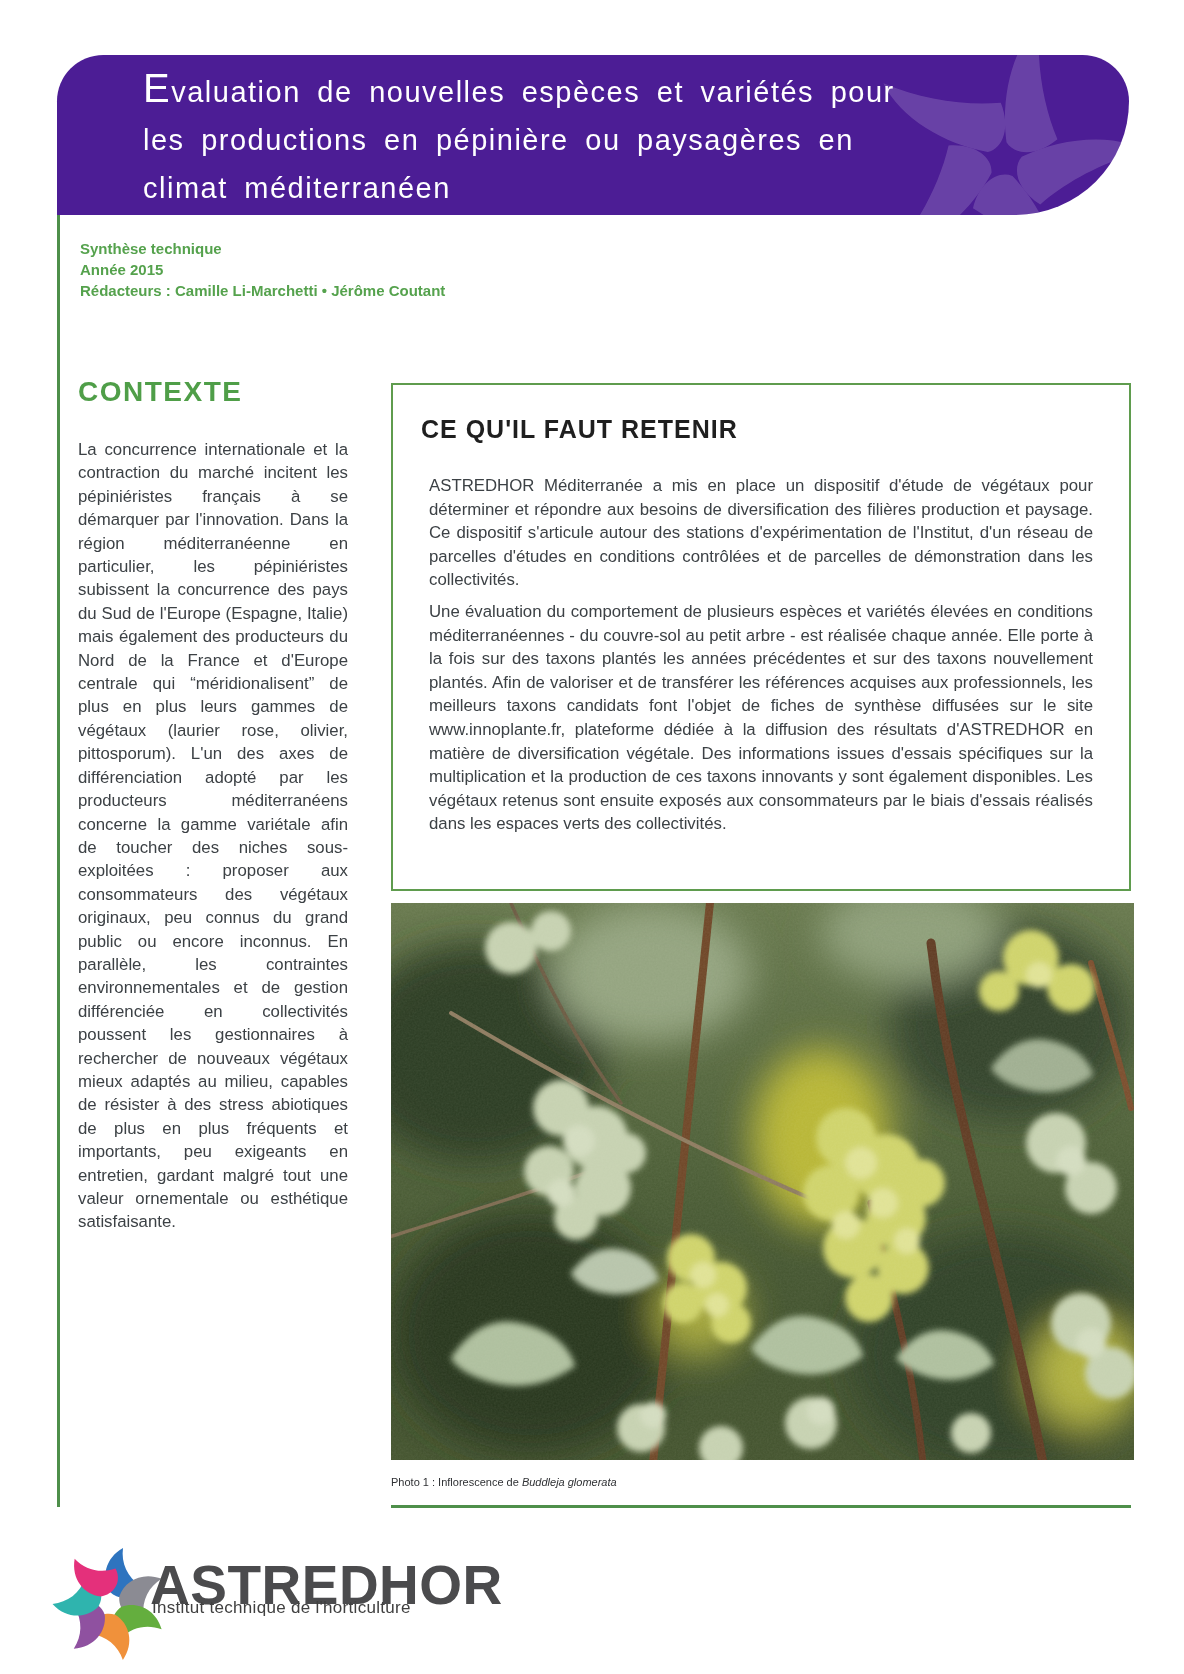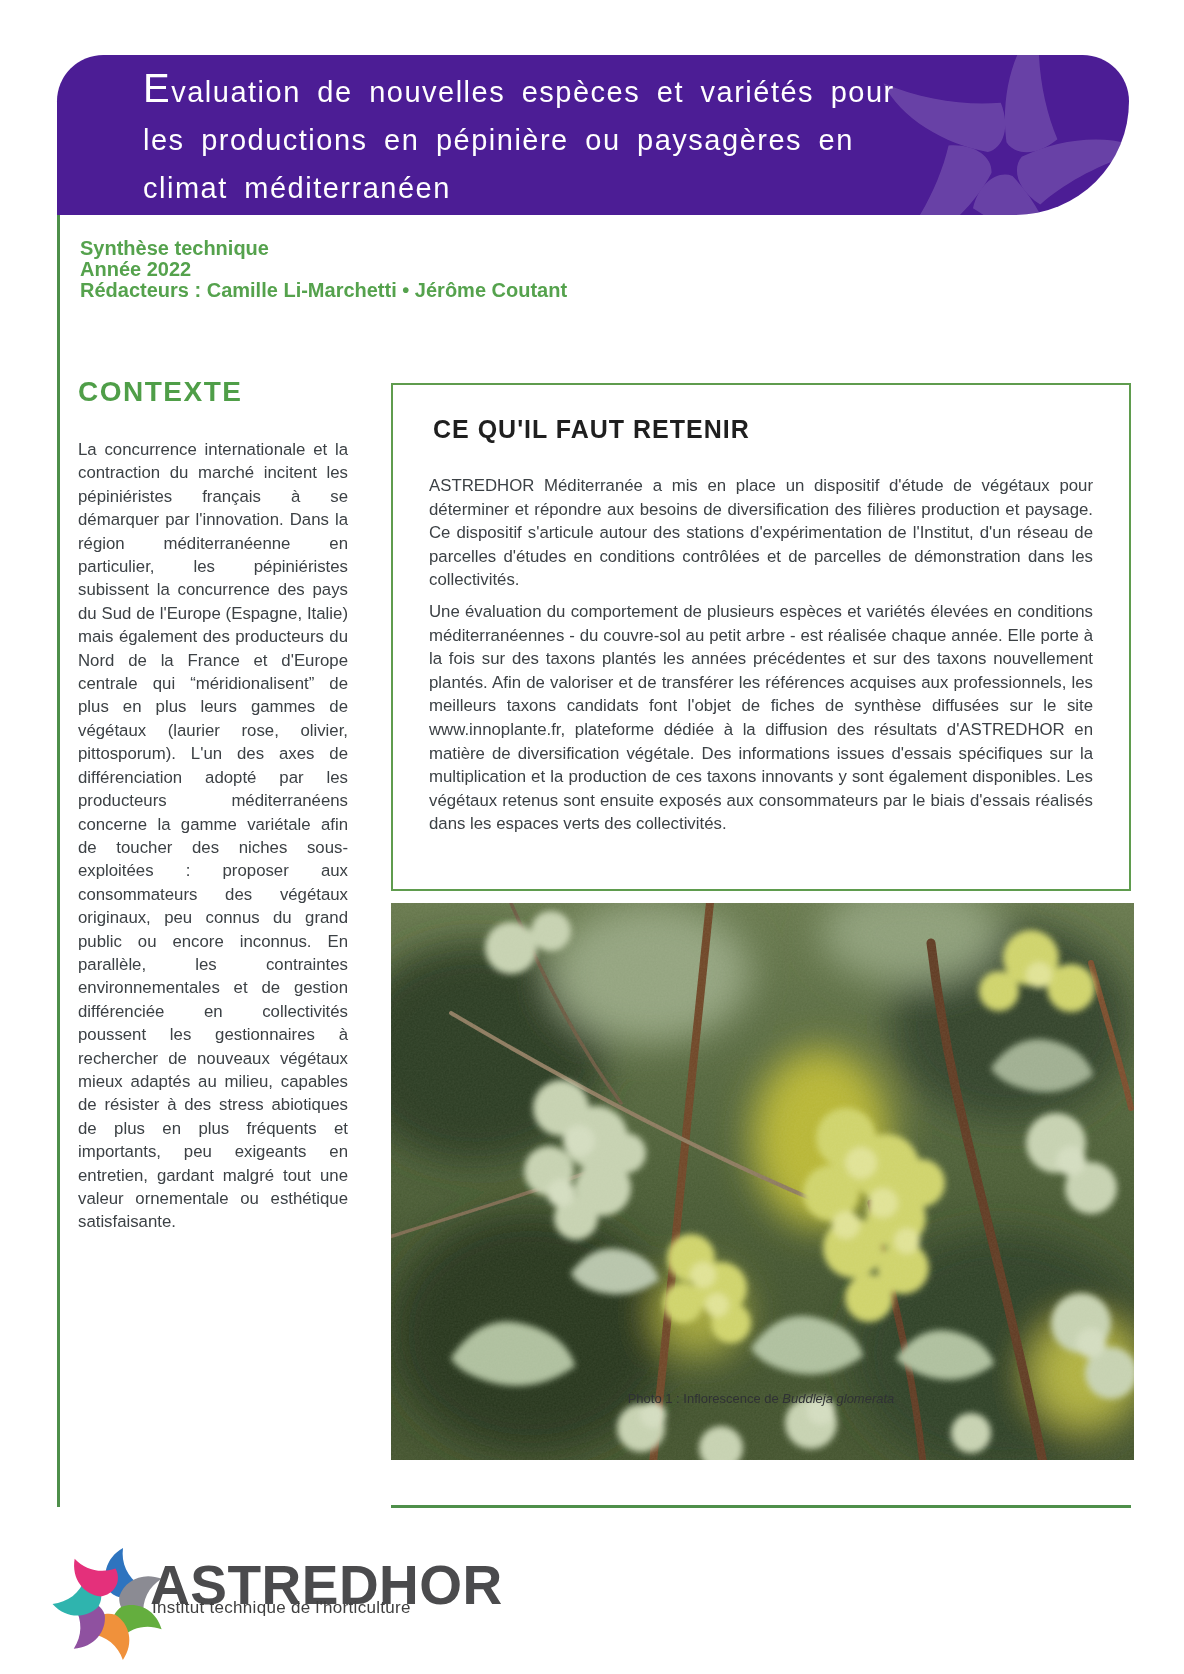--- a/index.html
+++ b/index.html
@@ -19,21 +19,21 @@
     color:#ffffff;font-size:29px;line-height:48px;
     letter-spacing:1.5px;word-spacing:7px;font-weight:400;
   }
   .banner-title .tline{white-space:nowrap;}
   .banner-title .dropcap::first-letter{font-size:40px;}
   .banner-wm{position:absolute;right:-10px;top:-20px;width:330px;height:240px;opacity:.16;}
 
   
   .meta{
     position:absolute;left:80px;top:238px;width:600px;
-    color:#55a24d;font-size:20px;line-height:21px;font-weight:700;
+    color:#55a24d;font-size:15px;line-height:21px;font-weight:700;
   }
 
   
   .vrule{position:absolute;left:57px;top:215px;width:3px;height:1292px;background:#4e8f4a;}
 
   
   .context-heading{
     position:absolute;left:78px;top:376px;
     color:#4f9e48;font-size:28px;font-weight:600;letter-spacing:1.5px;
   }
@@ -44,36 +44,36 @@
   }
 
   
   .retain-box{
     position:absolute;left:391px;top:383px;width:740px;height:508px;
     border:2px solid #5f9c4e;background:#ffffff;box-sizing:border-box;
     padding:26px 28px 0 28px;
   }
   .retain-heading{
     color:#1f1f1f;font-size:25px;font-weight:700;letter-spacing:1px;
-    margin:4px 0 0 12px;
+    margin:4px 0 0 0;
   }
   .retain-text{margin-top:30px;}
   .retain-text p{
     margin:8px;color:#3c4145;font-size:16.8px;line-height:23.6px;text-align:justify;
   }
 
   
   .photo{
     position:absolute;left:391px;top:903px;width:743px;height:557px;
     overflow:hidden;background:#45552f;
   }
   .photo svg{display:block;width:100%;height:100%;}
   .caption{
-    position:absolute;left:391px;top:1391px;width:740px;
-    color:#2f3134;font-size:13px;text-align:center;
+    position:absolute;left:391px;top:1476px;width:740px;
+    color:#2f3134;font-size:11px;
   }
   .caption .species{font-style:italic;}
   .hrule{position:absolute;left:391px;top:1505px;width:740px;height:3px;background:#4e8f4a;}
 
   
   .logo-flower{position:absolute;left:52px;top:1545px;width:118px;height:118px;}
   .logo-name{
     position:absolute;left:150px;top:1553px;
     color:#4b4b4d;font-size:55px;font-weight:700;letter-spacing:.5px;
   }
@@ -109,21 +109,21 @@
     </svg>
     <div class="banner-title">
       <div class="tline dropcap">Evaluation de nouvelles espèces et variétés pour</div>
       <div class="tline">les productions en pépinière ou paysagères en</div>
       <div class="tline">climat méditerranéen</div>
     </div>
   </div>
 
   <div class="meta">
     <div>Synthèse technique</div>
-    <div>Année 2022</div>
+    <div>Année 2015</div>
     <div>Rédacteurs : Camille Li-Marchetti • Jérôme Coutant</div>
   </div>
 
   <div class="vrule"></div>
 
   <div class="context-heading">CONTEXTE</div>
   <div class="context-body" lang="fr">La concurrence internationale et la contraction du marché incitent les pépiniéristes français à se démarquer par l'innovation. Dans la région méditerranéenne en particulier, les pépiniéristes subissent la concurrence des pays du Sud de l'Europe (Espagne, Italie) mais également des producteurs du Nord de la France et d'Europe centrale qui “méridionalisent” de plus en plus leurs gammes de végétaux (laurier rose, olivier, pittosporum). L'un des axes de différenciation adopté par les producteurs méditerranéens concerne la gamme variétale afin de toucher des niches sous-exploitées : proposer aux consommateurs des végétaux originaux, peu connus du grand public ou encore inconnus. En parallèle, les contraintes environnementales et de gestion différenciée en collectivités poussent les gestionnaires à rechercher de nouveaux végétaux mieux adaptés au milieu, capables de résister à des stress abiotiques de plus en plus fréquents et importants, peu exigeants en entretien, gardant malgré tout une valeur ornementale ou esthétique satisfaisante.</div>
 
   <div class="retain-box">
     <h2 class="retain-heading">CE QU'IL FAUT RETENIR</h2>

